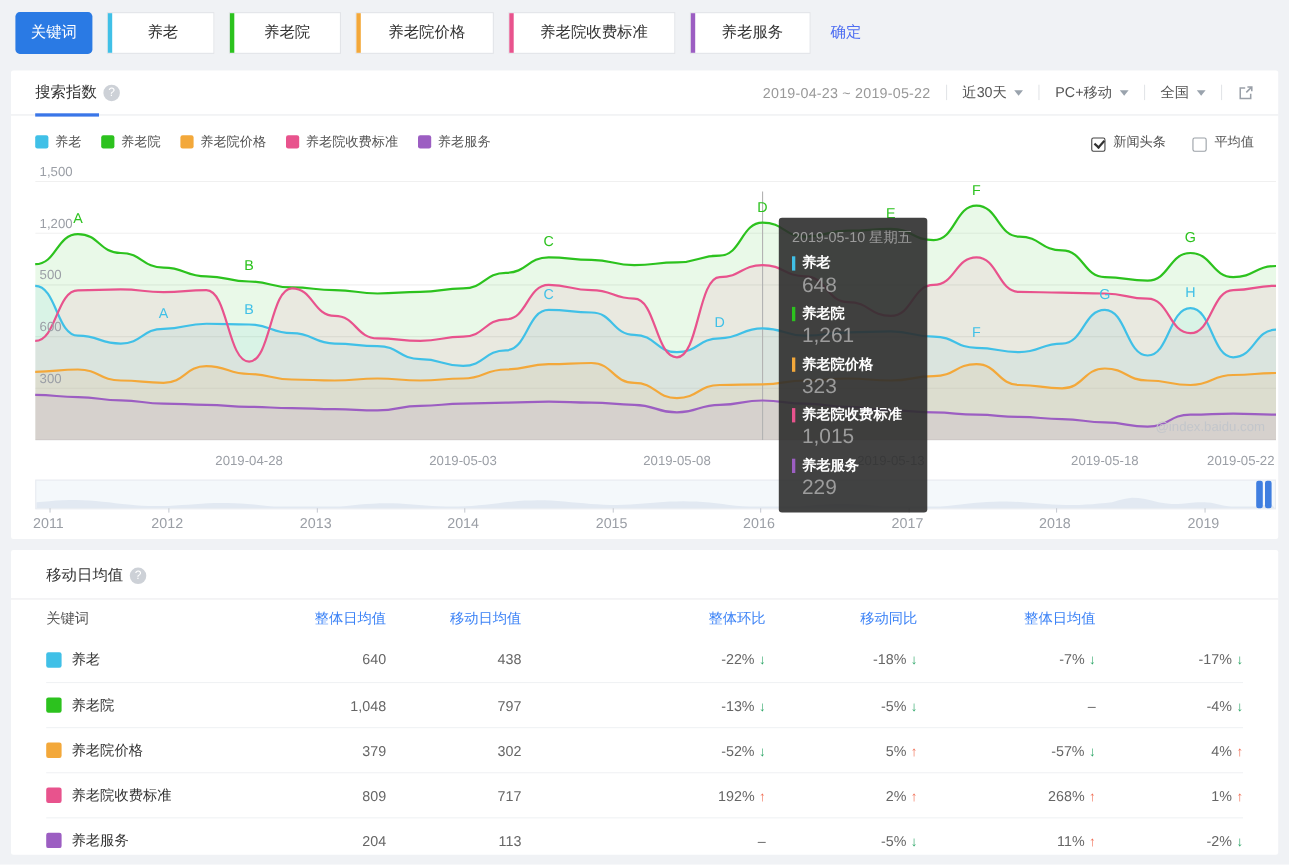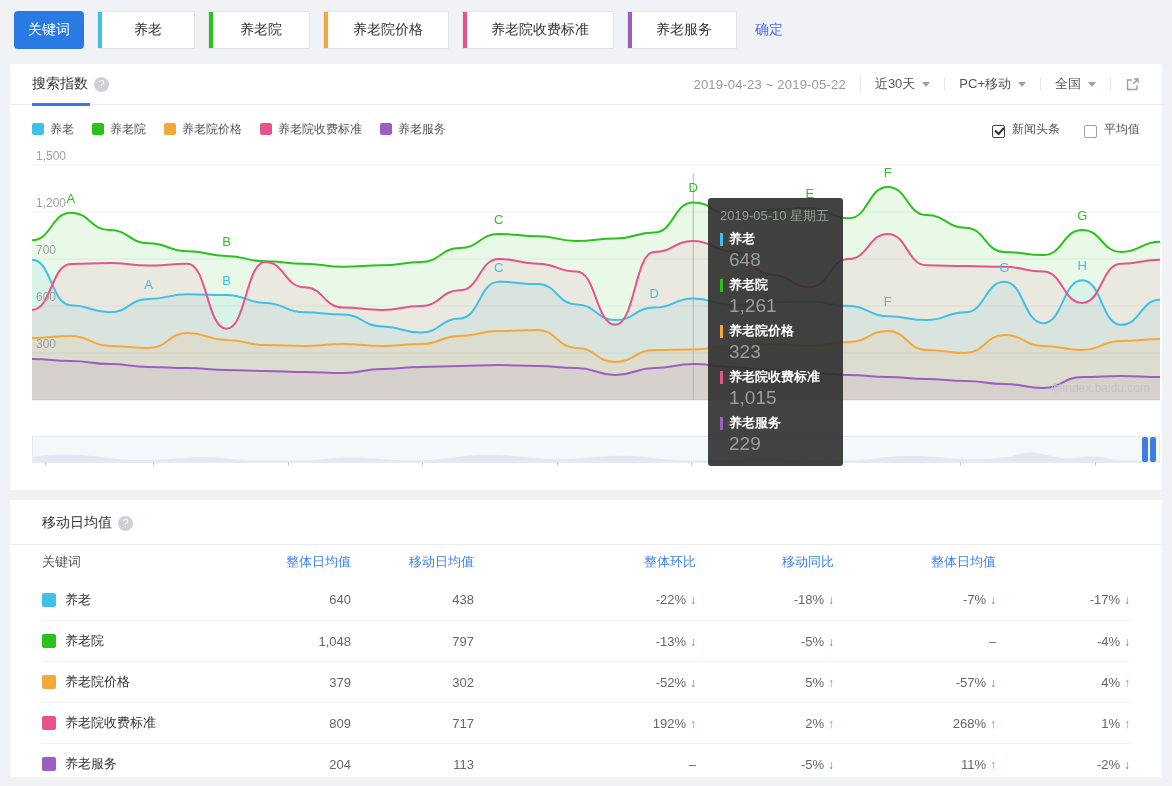--- a/index.html
+++ b/index.html
@@ -210,23 +210,31 @@
         <text x="194.5" y="125.0" fill="#40c0e7" font-size="13" text-anchor="middle">B</text>
         <text x="466.8" y="111.7" fill="#40c0e7" font-size="13" text-anchor="middle">C</text>
         <text x="622.3" y="137.6" fill="#40c0e7" font-size="13" text-anchor="middle">D</text>
         <text x="855.7" y="146.2" fill="#40c0e7" font-size="13" text-anchor="middle">F</text>
         <text x="972.4" y="111.7" fill="#40c0e7" font-size="13" text-anchor="middle">G</text>
         <text x="1050.2" y="110.2" fill="#40c0e7" font-size="13" text-anchor="middle">H</text>
       </svg>
     <div id="ylabels">
         <div class="ylabel" style="bottom: 57px;">300</div>
         <div class="ylabel" style="bottom: 104px;">600</div>
-        <div class="ylabel" style="bottom: 151px;">700</div>
+        <div class="ylabel" style="bottom: 151px;">500</div>
         <div class="ylabel" style="bottom: 198px;">1,200</div>
         <div class="ylabel" style="bottom: 245px;">1,500</div>
+      </div>
+    <div class="xlabels" id="xlabels">
+        <div class="xlabel" style="left: 194.483px;">2019-04-28</div>
+        <div class="xlabel" style="left: 388.966px;">2019-05-03</div>
+        <div class="xlabel" style="left: 583.448px;">2019-05-08</div>
+        <div class="xlabel" style="left: 777.931px;">2019-05-13</div>
+        <div class="xlabel" style="left: 972.414px;">2019-05-18</div>
+        <div class="xlabel" style="left: 1096px;">2019-05-22</div>
       </div>
     <div class="watermark">@index.baidu.com</div>
     <div class="tooltip">
       <div class="tt-date">2019-05-10 星期五</div>
       <div id="tt-items">
           <div class="tt-item">
             <div class="tt-name">
               <span class="tt-bar" style="background: rgb(64, 192, 231);"></span>
               <b>养老</b>
             </div>
@@ -275,20 +283,31 @@
         <div class="tick" style="left: 120px;"></div>
         <div class="tick" style="left: 255px;"></div>
         <div class="tick" style="left: 389px;"></div>
         <div class="tick" style="left: 524px;"></div>
         <div class="tick" style="left: 658px;"></div>
         <div class="tick" style="left: 793px;"></div>
         <div class="tick" style="left: 927px;"></div>
         <div class="tick" style="left: 1062px;"></div>
       </div>
   </div>
+  <div class="years" id="years">
+      <div class="year" style="left: 34px;">2011</div>
+      <div class="year" style="left: 142px;">2012</div>
+      <div class="year" style="left: 277px;">2013</div>
+      <div class="year" style="left: 411px;">2014</div>
+      <div class="year" style="left: 546px;">2015</div>
+      <div class="year" style="left: 680px;">2016</div>
+      <div class="year" style="left: 815px;">2017</div>
+      <div class="year" style="left: 949px;">2018</div>
+      <div class="year" style="left: 1084px;">2019</div>
+    </div>
 </div>
 
 <div class="card card2">
   <div class="c2-title">
     <span>移动日均值</span>
     <span class="qicon">?</span>
   </div>
   <div class="c2-divider"></div>
   <div class="trow thead-row" id="thead">
       <div class="cell kw" style="color: rgb(85, 85, 85);">关键词</div>

